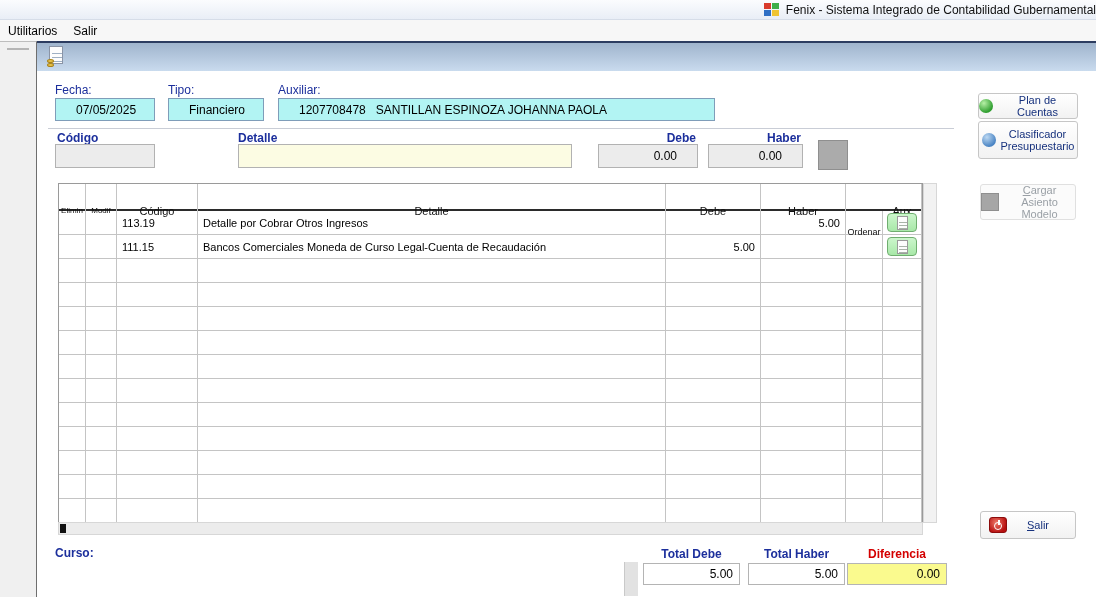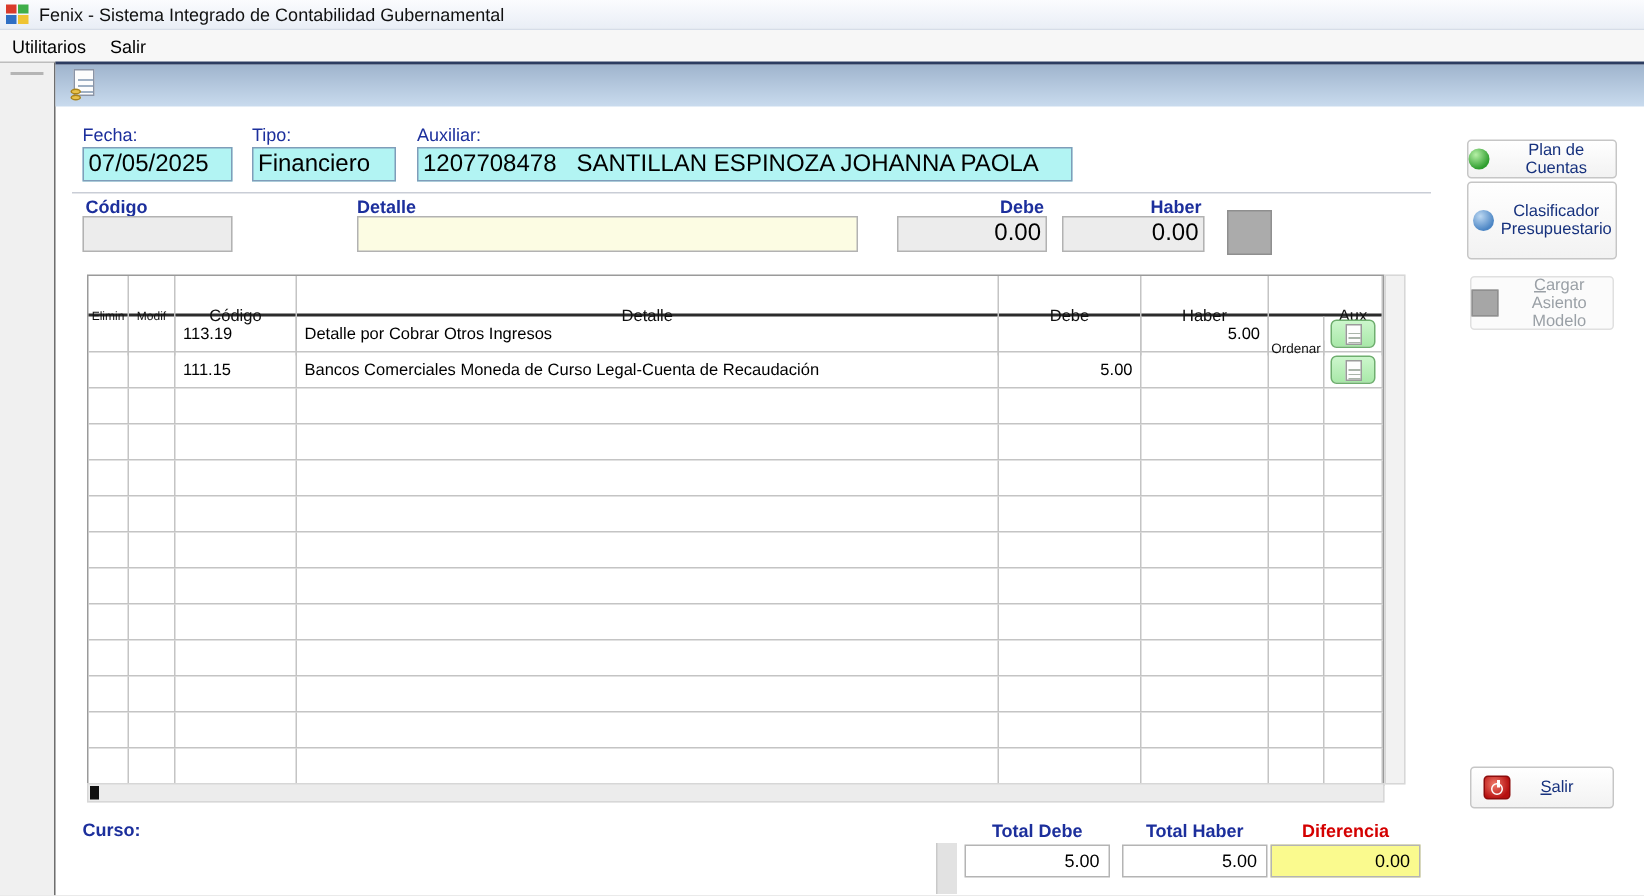--- a/index.html
+++ b/index.html
@@ -5,21 +5,21 @@
   * { margin:0; padding:0; box-sizing:border-box; }
   html,body { background:#d9d9d9; }
   .window {
     position:relative; width:1096px; height:597px; overflow:hidden;
     background:#ffffff; font-family:"Liberation Sans", sans-serif; font-size:12px; color:#000;
   }
   
   .titlebar {
     position:absolute; left:0; top:0; width:1096px; height:20px;
     background:linear-gradient(#fbfcfe,#e9eef6); border-bottom:1px solid #d6dde8;
-    display:flex; align-items:center; padding-left:4px;
+    display:flex; align-items:center; padding-left:4px;justify-content:flex-end;
   }
   .win-icon { width:16px; height:13px; display:grid; grid-template-columns:7px 7px; grid-template-rows:6px 6px; gap:1px; margin-right:6px; }
   .win-icon span { display:block; }
   .titlebar .title { font-size:12px; color:#111; }
   
   .menubar {
     position:absolute; left:0; top:20px; width:1096px; height:21px;
     background:#f7f7f7; display:flex; align-items:center;
   }
   .menu-item { padding:2px 8px; color:#000; cursor:default; }
@@ -36,21 +36,21 @@
   }
   .tool-doc { position:absolute; left:10px; top:3px; width:22px; height:22px; cursor:pointer; }
   .doc-paper { position:absolute; left:2px; top:0; width:14px; height:18px; background:#fdfdfd; border:1px solid #8a94a6;
     background-image:repeating-linear-gradient(#fdfdfd 0 3px, #9fb0c4 3px 4px); background-size:10px 100%; background-position:2px 3px; background-repeat:no-repeat;}
   .doc-coin { position:absolute; width:7px; height:4px; background:#e8c24a; border:1px solid #a8831c; border-radius:50%; }
   
   .lbl { position:absolute; color:#1c2f9c; font-size:12px; }
   .lbl.b { font-weight:bold; }
   .field {
     position:absolute; border:1px solid #7f9db9; background:#b2f4f3;
-    display:flex; align-items:center; padding:0 3px; font-size:16px; color:#000;
+    display:flex; align-items:center; padding:0 20px; font-size:12px; color:#000;
     white-space:pre; overflow:hidden;
   }
   .field.gray  { background:#ececec; border-color:#b2b2b2; }
   .field.yellow{ background:#fcfce3; border-color:#b2b2b2; }
   .field.right { justify-content:flex-end; }
   .sep { position:absolute; height:1px; background:#c9cdd6; }
   .gray-btn { position:absolute; left:818px; top:140px; width:30px; height:30px; background:#ababab; border:1px solid #8f8f8f; cursor:pointer; }
   
   .grid-table { position:absolute; left:58px; top:183px; width:865px; border:1px solid #9a9a9a; background:#fff; }
   .trow { display:grid; grid-template-columns:27px 31px 81px 468px 95px 85px 37px 39px; }
@@ -313,21 +313,21 @@
   <span class="total-lbl" style="left:748px; width:97px;">Total Haber</span>
   <span class="total-lbl diff-lbl" style="left:847px; width:100px;">Diferencia</span>
   <div class="total-field" style="left:643px; width:97px;">5.00</div>
   <div class="total-field" style="left:748px; width:97px;">5.00</div>
   <div class="total-field diff" style="left:847px; width:100px;">0.00</div>
 
   <div class="side-btn" style="top:93px; height:26px;text-align:center;">
     <span class="sphere green"></span>
     <span>Plan de Cuentas</span>
   </div>
-  <div class="side-btn" style="top:121px; height:52px;">
+  <div class="side-btn" style="top:121px; height:38px;">
     <span class="sphere blue"></span>
     <span><span>Clasificador</span><br><span>Presupuestario</span></span>
   </div>
   <div class="side-btn disabled" style="top:184px; height:36px; left:980px; width:96px;">
     <span class="gray-sq"></span>
     <span><u>C</u><span>argar Asiento</span><br><span>Modelo</span></span>
   </div>
   <div class="side-btn" style="top:511px; height:28px; left:980px; width:96px; justify-content:flex-start; padding-left:8px; gap:20px;">
     <span class="power-icon">
       <span class="power-ring"></span>

